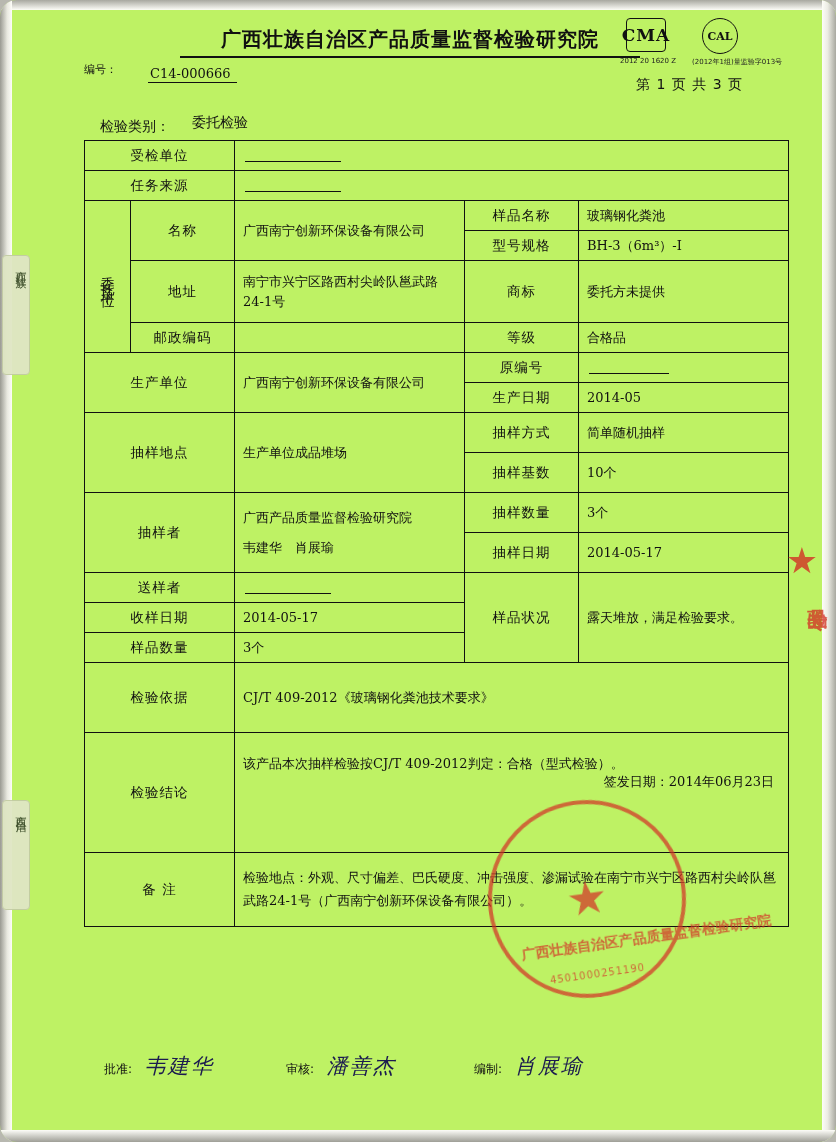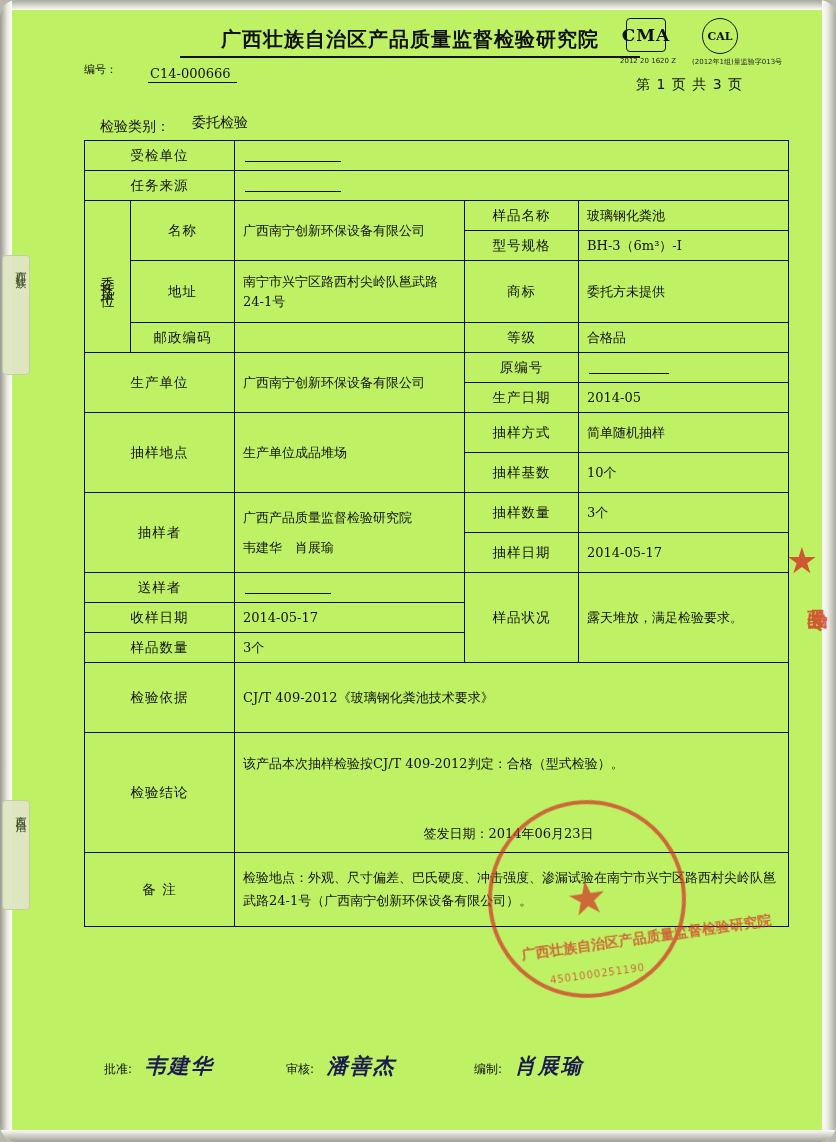--- a/index.html
+++ b/index.html
@@ -193,21 +193,21 @@
     width: 704px;
     font-size: 15px;
   }
   .sig-item { position: absolute; white-space: nowrap; }
   .sig-label { font-size: 12px; margin-left: 20px; }
   .sig-name {
     font-family: "DejaVu Serif", "Liberation Serif", serif;
     font-size: 21px;
     color: #1b1b4f;
     font-style: italic;
-    font-weight: bold;
+    font-weight: normal;
     margin-left: 8px;
     letter-spacing: 2px;
   }
   .s1 { left: 0px; }
   .s2 { left: 182px; }
   .s3 { left: 370px; }
 
   
   .seal {
     position: absolute;
@@ -423,21 +423,21 @@
       </tr>
 
       <tr>
         <td class="lab-wide" colspan="2" style="height:70px">检验依据</td>
         <td class="val" colspan="3">CJ/T 409-2012《玻璃钢化粪池技术要求》</td>
       </tr>
       <tr>
         <td class="lab-wide" colspan="2" style="height:120px">检验结论</td>
         <td class="val" colspan="3" style="vertical-align:top; padding-top:22px">
           <div>该产品本次抽样检验按CJ/T 409-2012判定：合格（型式检验）。</div>
-          <div style="margin-top:52px; text-align:center; padding-right:6px;">
+          <div style="text-align:right; padding-right:6px;">
             <span>签发日期：</span><span>2014年06月23日</span>
           </div>
         </td>
       </tr>
       <tr>
         <td class="lab-wide" colspan="2" style="height:74px">备 注</td>
         <td class="val" colspan="3" style="line-height:1.7">检验地点：外观、尺寸偏差、巴氏硬度、冲击强度、渗漏试验在南宁市兴宁区路西村尖岭队邕武路24-1号（广西南宁创新环保设备有限公司）。</td>
       </tr>
     </tbody>
   </table>

